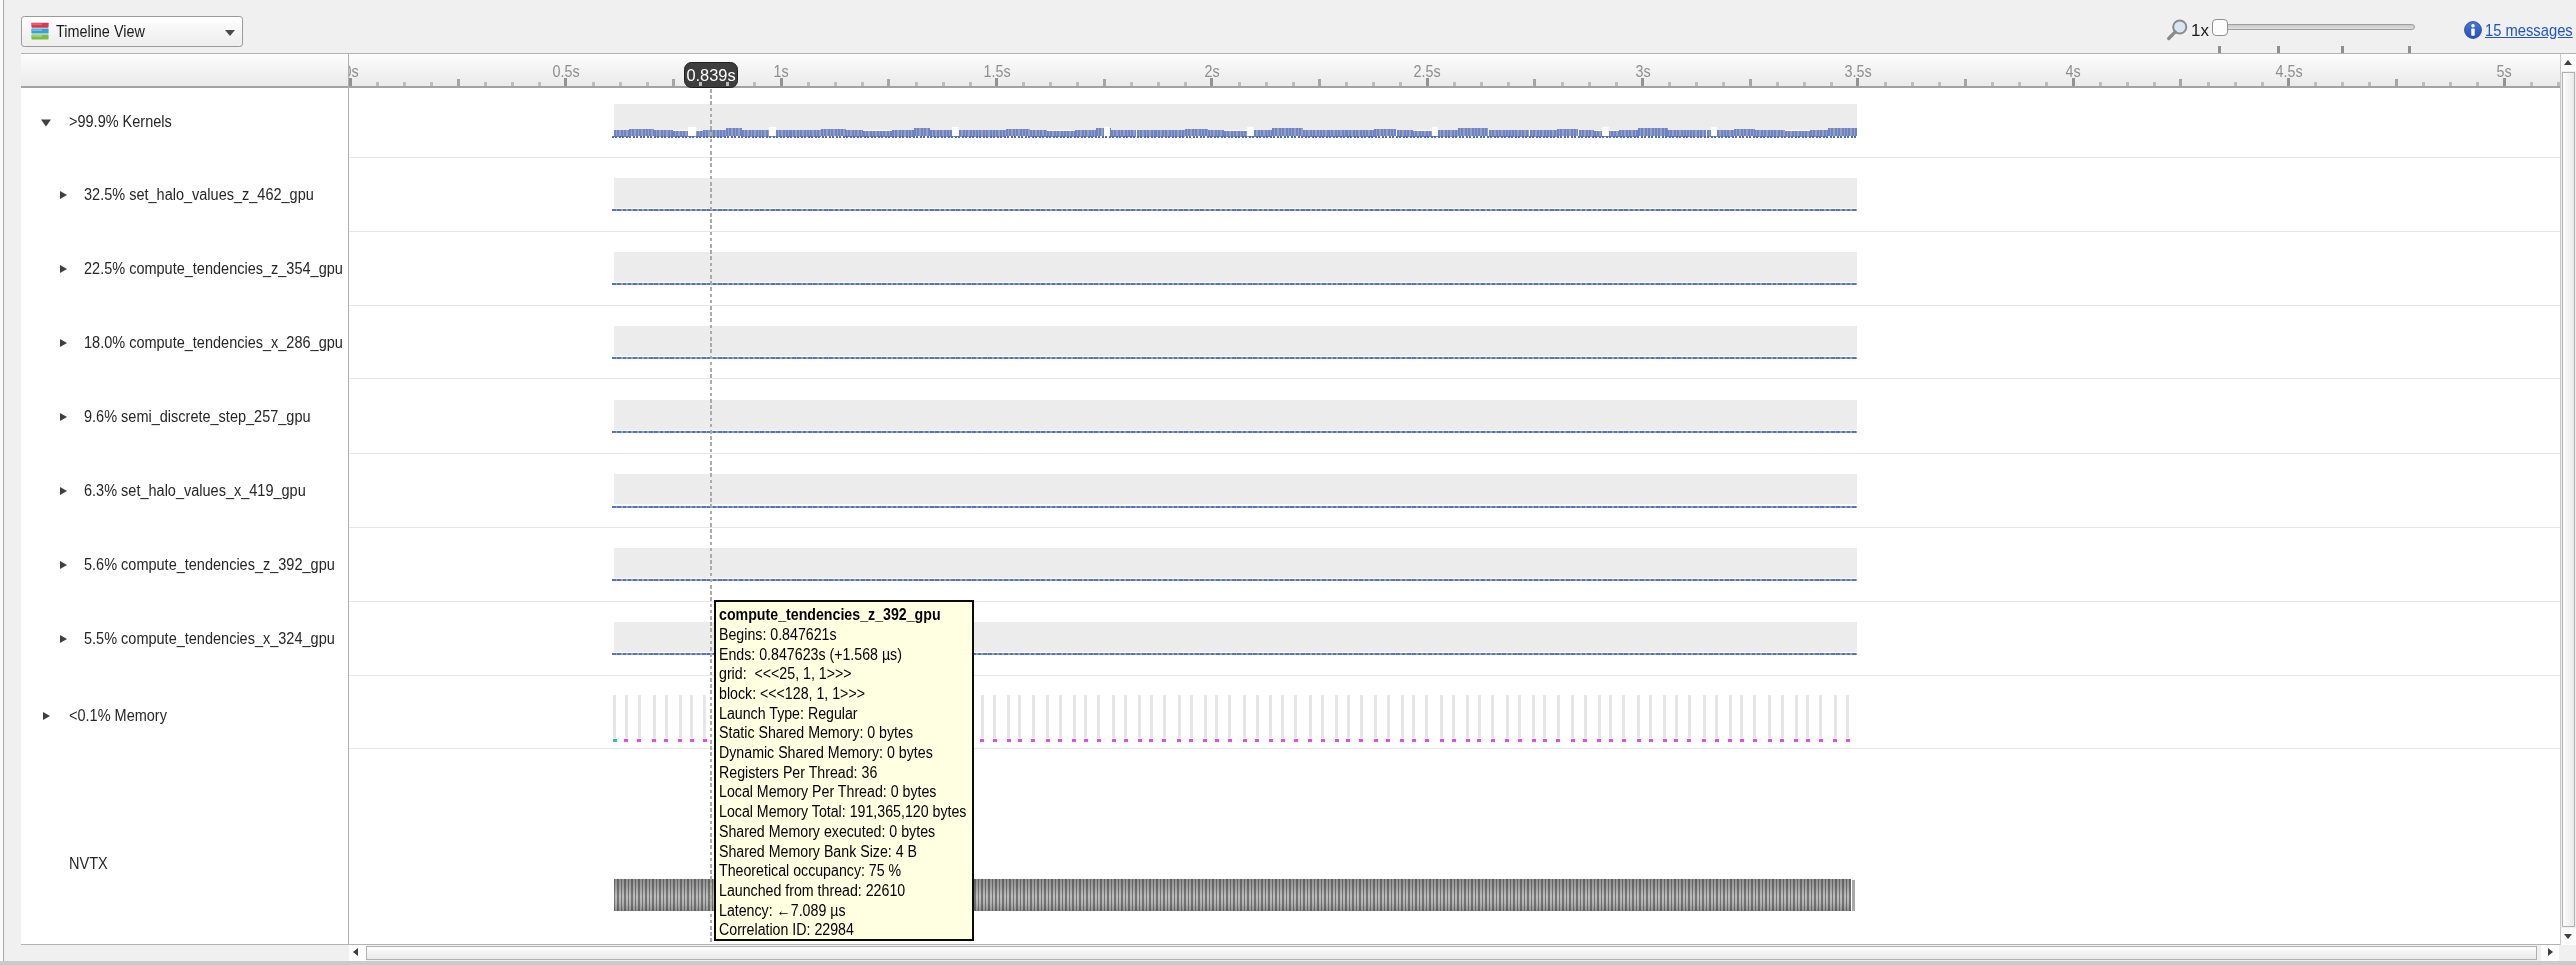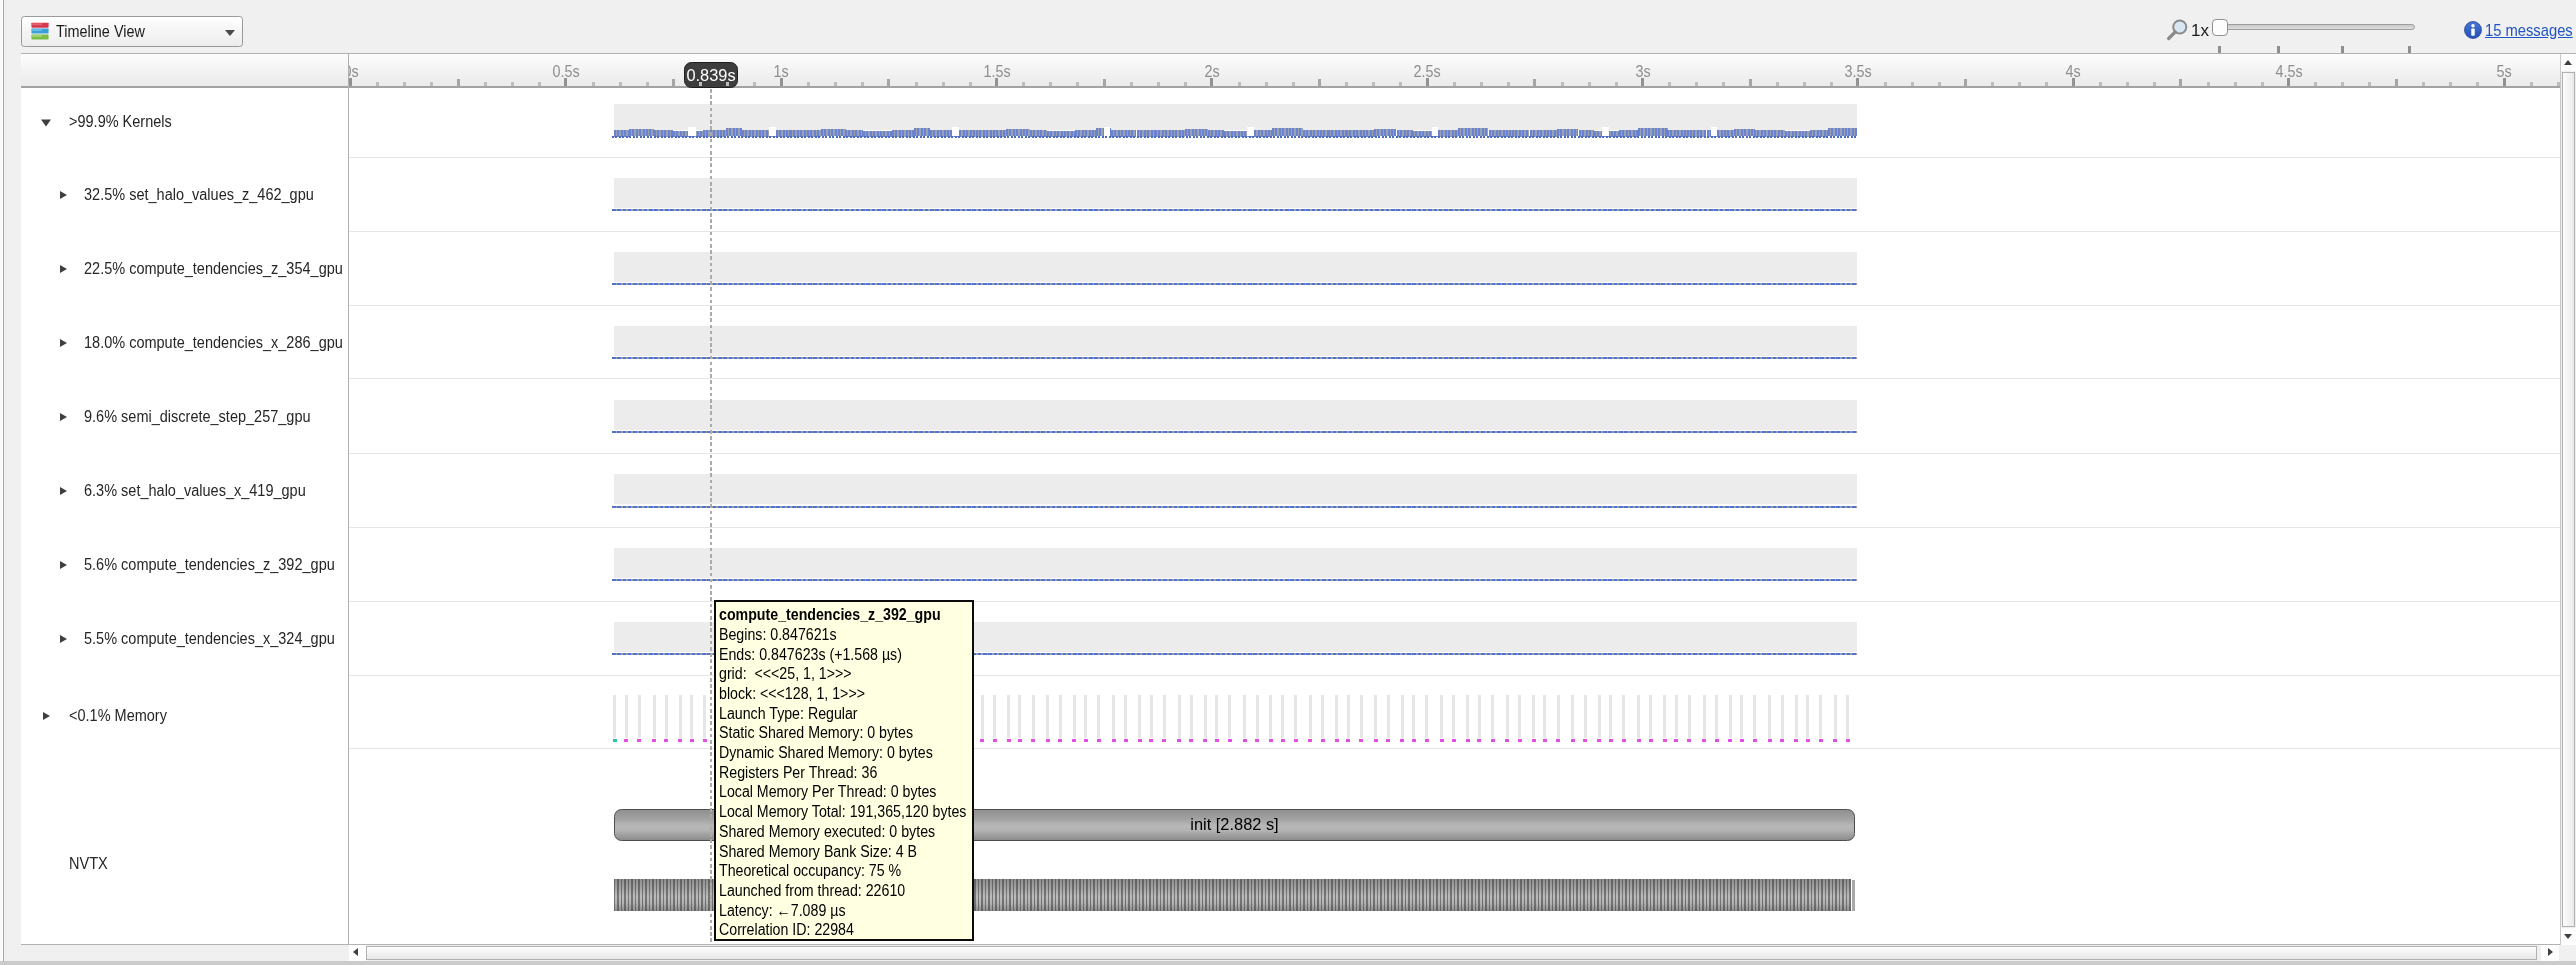--- a/index.html
+++ b/index.html
@@ -544,21 +544,20 @@
     <div class="mem-tick" style="position: absolute; left: 1446px; top: 607px; width: 2.9px; height: 43px;"></div>
     <div class="mem-dash" style="position: absolute; left: 1445px; top: 651px; width: 3.7px; height: 2.5px; background: rgb(226, 77, 226);"></div>
     <div class="mem-tick" style="position: absolute; left: 1457px; top: 607px; width: 2.9px; height: 43px;"></div>
     <div class="mem-dash" style="position: absolute; left: 1457px; top: 651px; width: 3.7px; height: 2.5px; background: rgb(226, 77, 226);"></div>
     <div class="mem-tick" style="position: absolute; left: 1470px; top: 607px; width: 2.9px; height: 43px;"></div>
     <div class="mem-dash" style="position: absolute; left: 1470px; top: 651px; width: 3.7px; height: 2.5px; background: rgb(226, 77, 226);"></div>
     <div class="mem-tick" style="position: absolute; left: 1485px; top: 607px; width: 2.9px; height: 43px;"></div>
     <div class="mem-dash" style="position: absolute; left: 1484px; top: 651px; width: 3.7px; height: 2.5px; background: rgb(226, 77, 226);"></div>
     <div class="mem-tick" style="position: absolute; left: 1497px; top: 607px; width: 2.9px; height: 43px;"></div>
     <div class="mem-dash" style="position: absolute; left: 1497px; top: 651px; width: 3.7px; height: 2.5px; background: rgb(226, 77, 226);"></div>
-    <div class="nvtx-bar" style="position: absolute; left: 265px; top: 721px; width: 1241px; height: 32px; line-height: 29px;">init [2.882 s]</div>
     <div style="position: absolute; left: 265px; top: 791px; width: 1237px; height: 32px; background: repeating-linear-gradient(90deg, rgba(50, 50, 50, 0.5) 0px, rgba(50, 50, 50, 0.5) 1.4px, rgba(0, 0, 0, 0) 1.4px, rgba(0, 0, 0, 0) 3.5px), linear-gradient(rgb(143, 143, 143) 0%, rgb(165, 165, 165) 30%, rgb(188, 188, 188) 55%, rgb(178, 178, 178) 75%, rgb(142, 142, 142) 100%);"></div>
     <div style="position: absolute; left: 1503px; top: 792px; width: 3.3px; height: 31px; background: rgb(168, 168, 168);"></div>
     <div style="position: absolute; left: 361px; top: 0.8px; width: 1.6px; height: 856px; z-index: 4; background: repeating-linear-gradient(rgb(171, 171, 171) 0px, rgb(171, 171, 171) 3.7px, rgba(0, 0, 0, 0) 3.7px, rgba(0, 0, 0, 0) 6.2px);"></div>
   </div>
 
 <div id="cursor-badge">0.839s</div>
 
 <div id="tooltip">
   <div class="tt-line tt-title">compute_tendencies_z_392_gpu</div>
 <div class="tt-line">Begins: 0.847621s</div>

